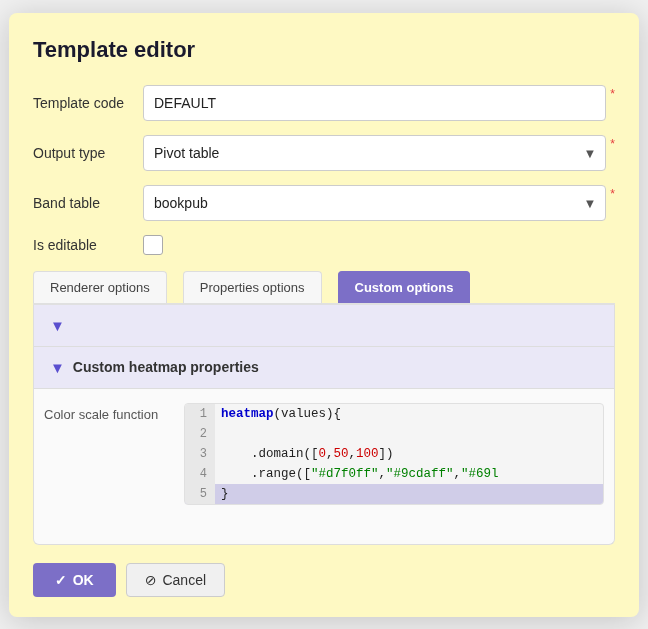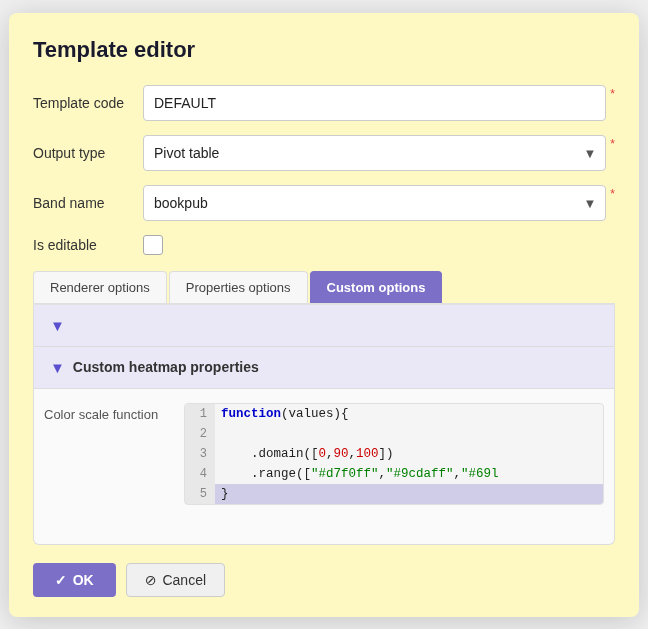--- a/index.html
+++ b/index.html
@@ -105,21 +105,21 @@
     }
     .tab {
       padding: 8px 16px;
       font-size: 13px;
       color: #444;
       cursor: pointer;
       border: 1px solid #ddd;
       border-bottom: none;
       background: #f7f7f7;
       border-radius: 4px 4px 0 0;
-      margin-right: 2px;
+      margin-right: 16px;
       white-space: nowrap;
     }
     .tab.active {
       background: #7c6fc7;
       color: #fff;
       border-color: #7c6fc7;
       font-weight: 600;
     }
     .tab-content {
       border: 1px solid #ddd;
@@ -259,21 +259,21 @@
     <div class="select-wrapper">
       <select class="form-select">
         <option>Pivot table</option>
       </select>
       <span class="select-arrow">▼</span>
     </div>
     <span class="required-star">*</span>
   </div>
 
   <div class="form-row">
-    <div class="form-label">Band name</div>
+    <div class="form-label">Band table</div>
     <div class="select-wrapper">
       <select class="form-select">
         <option>bookpub</option>
       </select>
       <span class="select-arrow">▼</span>
     </div>
     <span class="required-star">*</span>
   </div>
 
   <div class="checkbox-row">
@@ -297,28 +297,28 @@
       <div class="section2-accordion">
         <span class="icon" style="color:#5a4fcf;font-size:15px;">▼</span>
         <span class="label" style="font-size:14px;font-weight:600;color:#333;">Custom heatmap properties</span>
       </div>
 
       <div class="color-scale-row">
         <div class="csr-label">Color scale function</div>
         <div class="code-block">
           <div class="code-line">
             <span class="line-number">1</span>
-            <span class="code-content"><span class="kw">function</span>(values){</span>
+            <span class="code-content"><span class="kw">heatmap</span>(values){</span>
           </div>
           <div class="code-line">
             <span class="line-number">2</span>
           </div>
           <div class="code-line">
             <span class="line-number">3</span>
-            <span class="code-content">    .domain([<span class="num">0</span>,<span class="num">90</span>,<span class="num">100</span>])</span>
+            <span class="code-content">    .domain([<span class="num">0</span>,<span class="num">50</span>,<span class="num">100</span>])</span>
           </div>
           <div class="code-line">
             <span class="line-number">4</span>
             <span class="code-content">    .range([<span class="str">"#d7f0ff"</span>,<span class="str">"#9cdaff"</span>,<span class="str">"#69l</span></span>
           </div>
           <div class="code-line highlighted">
             <span class="line-number">5</span>
             <span class="code-content">}</span>
           </div>
         </div>

